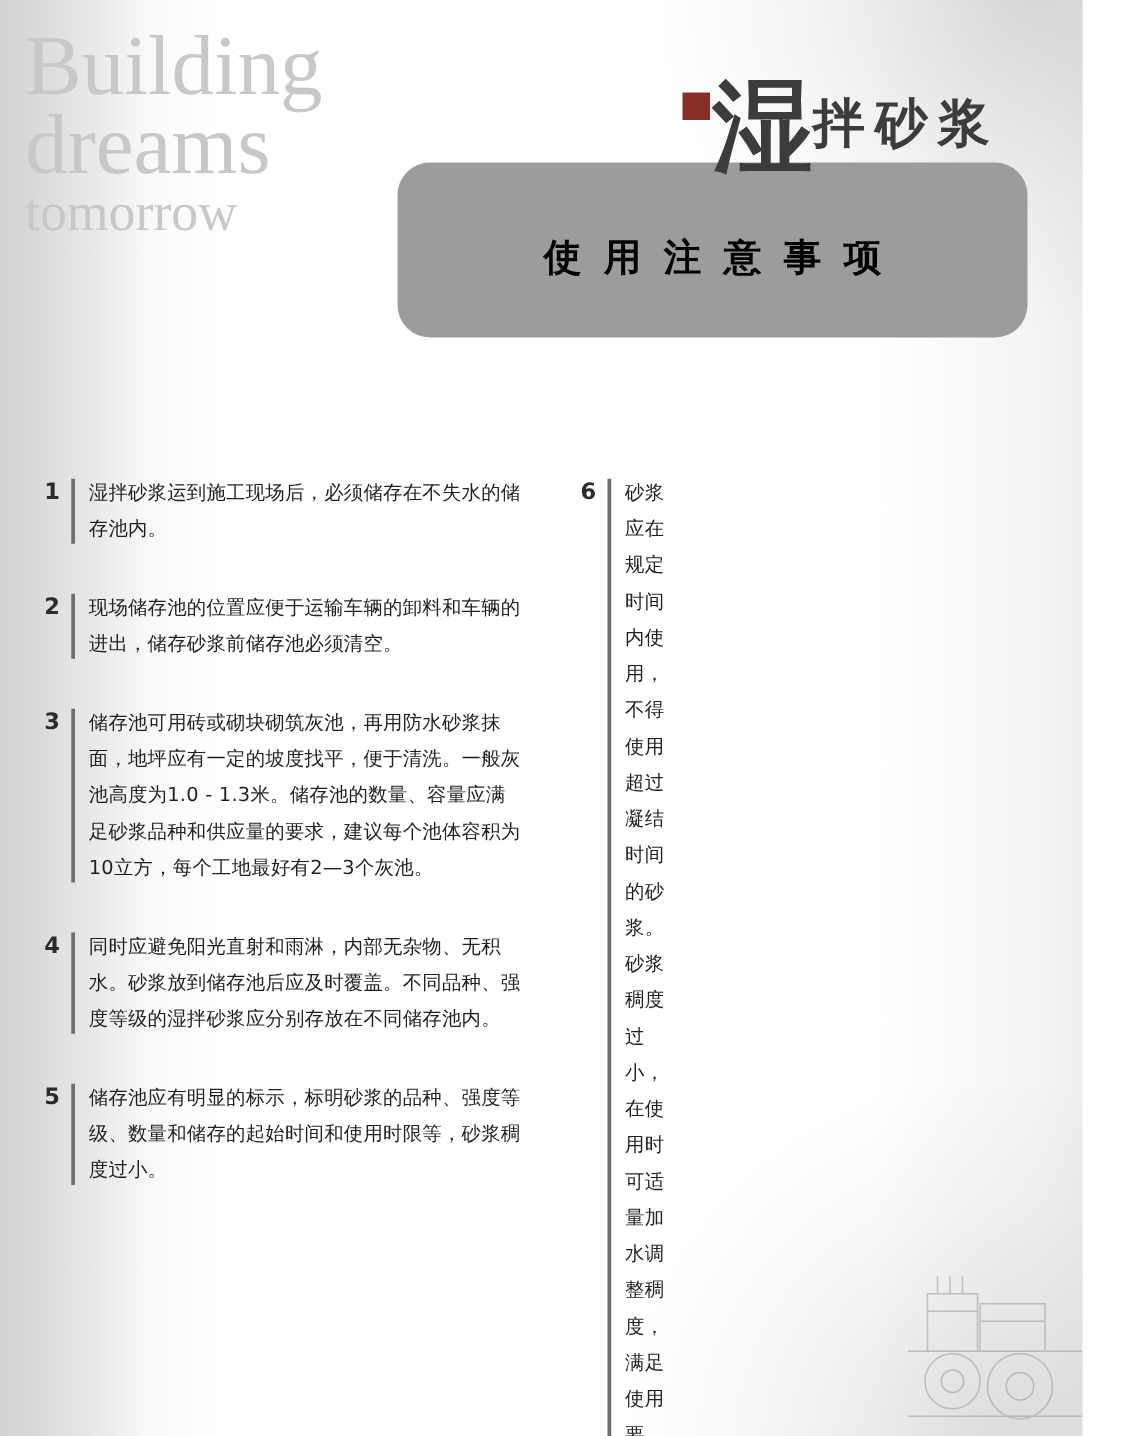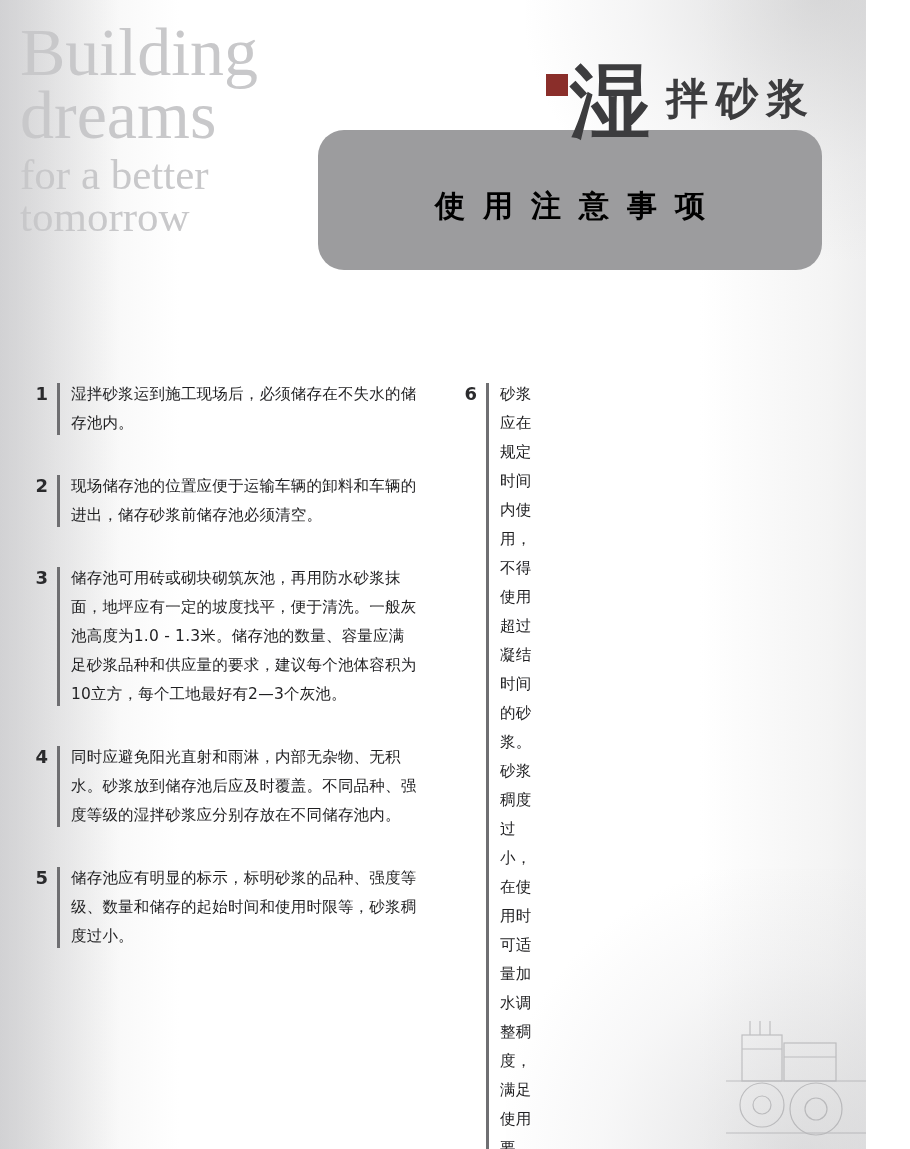--- a/index.html
+++ b/index.html
@@ -106,21 +106,21 @@
     font-family: "DejaVu Sans", "Liberation Sans", sans-serif;
     margin-left: 2px;
   }
   .main-title .rest {
     font-size: 42px;
     line-height: 1;
     color: #3c3c3e;
     font-weight: 700;
     letter-spacing: 8px;
     margin-bottom: 20px;
-    margin-left: 16px;
+    margin-left: 0;
     font-family: "DejaVu Sans", "Liberation Sans", sans-serif;
   }
 
   
   .cols {
     position: absolute;
     left: 0;
     top: 380px;
     width: 910px;
     display: flex;
@@ -177,21 +177,20 @@
 <body>
 
 <div class="page">
   <div class="wash-left"></div>
   <div class="wash-tr"></div>
   <div class="wash-br"></div>
 
   <div class="slogan">
     <span class="l1">Building</span>
     <span class="l2">dreams</span>
-    <span class="l3">for a better</span>
     <span class="l4">tomorrow</span>
   </div>
 
   <div class="title-block">
     <div class="subtitle">使用注意事项</div>
   </div>
 
   <div class="main-title">
     <span class="sq"></span>
     <span class="big">湿</span>

